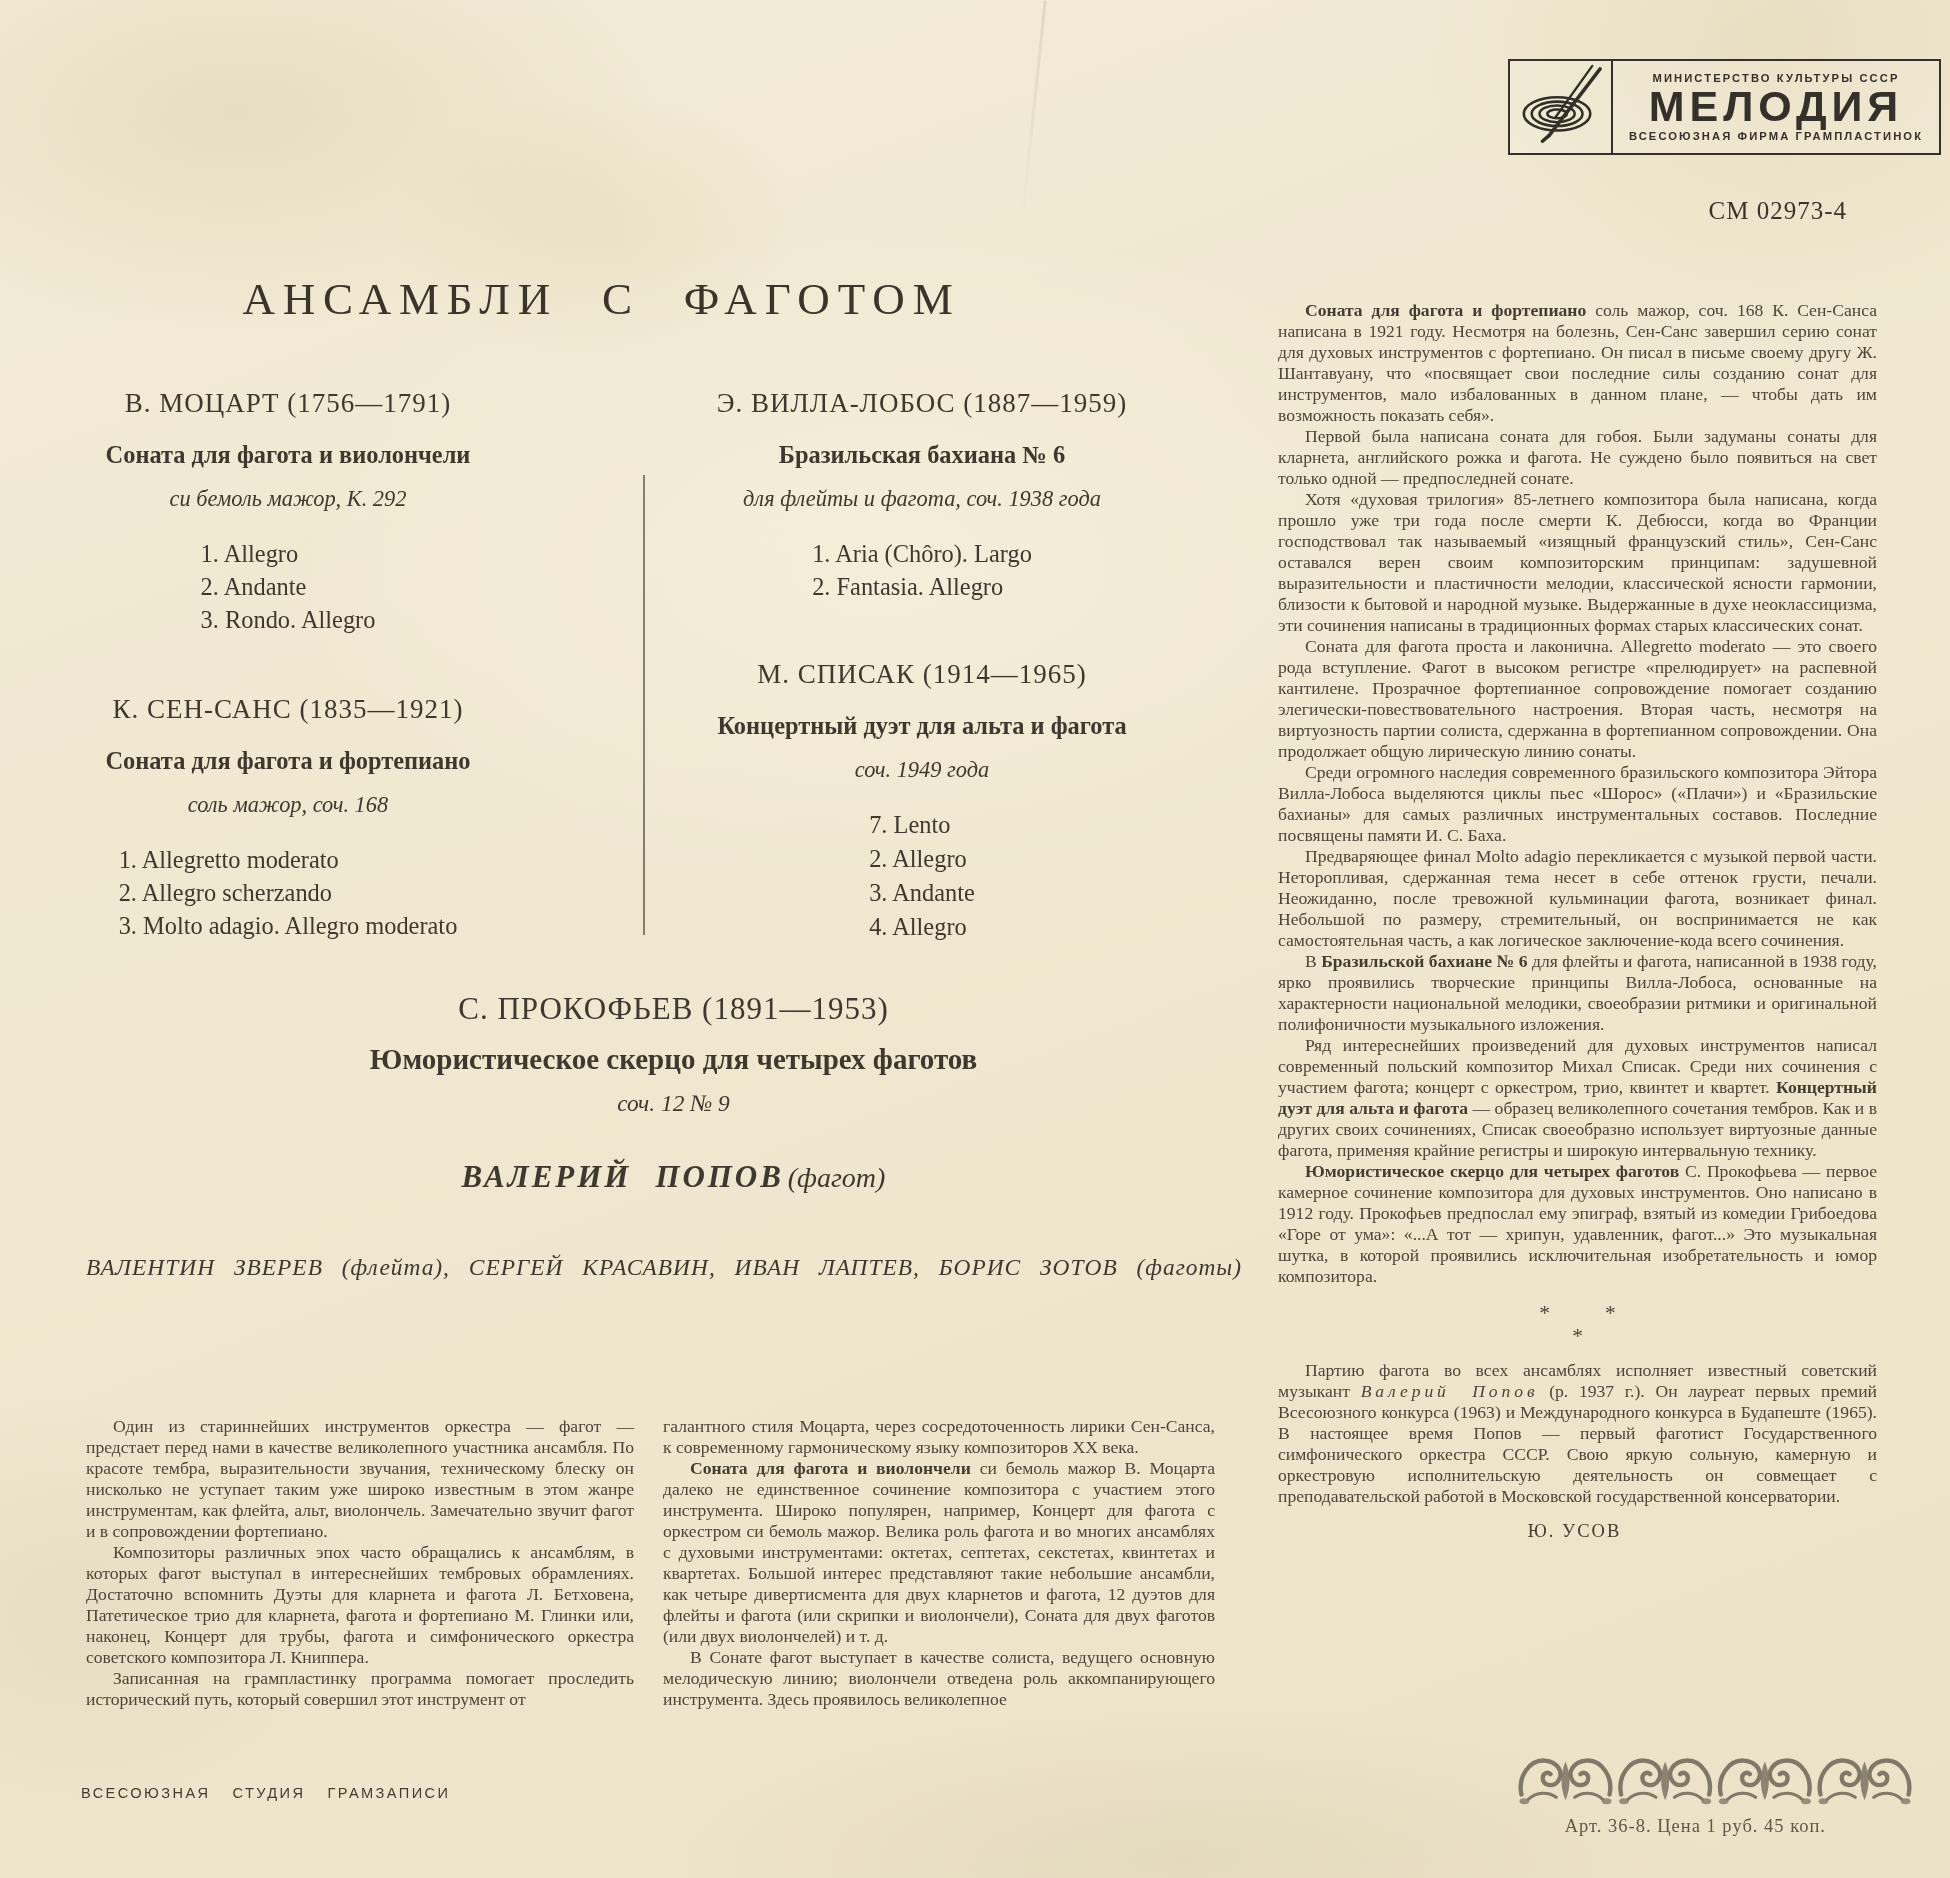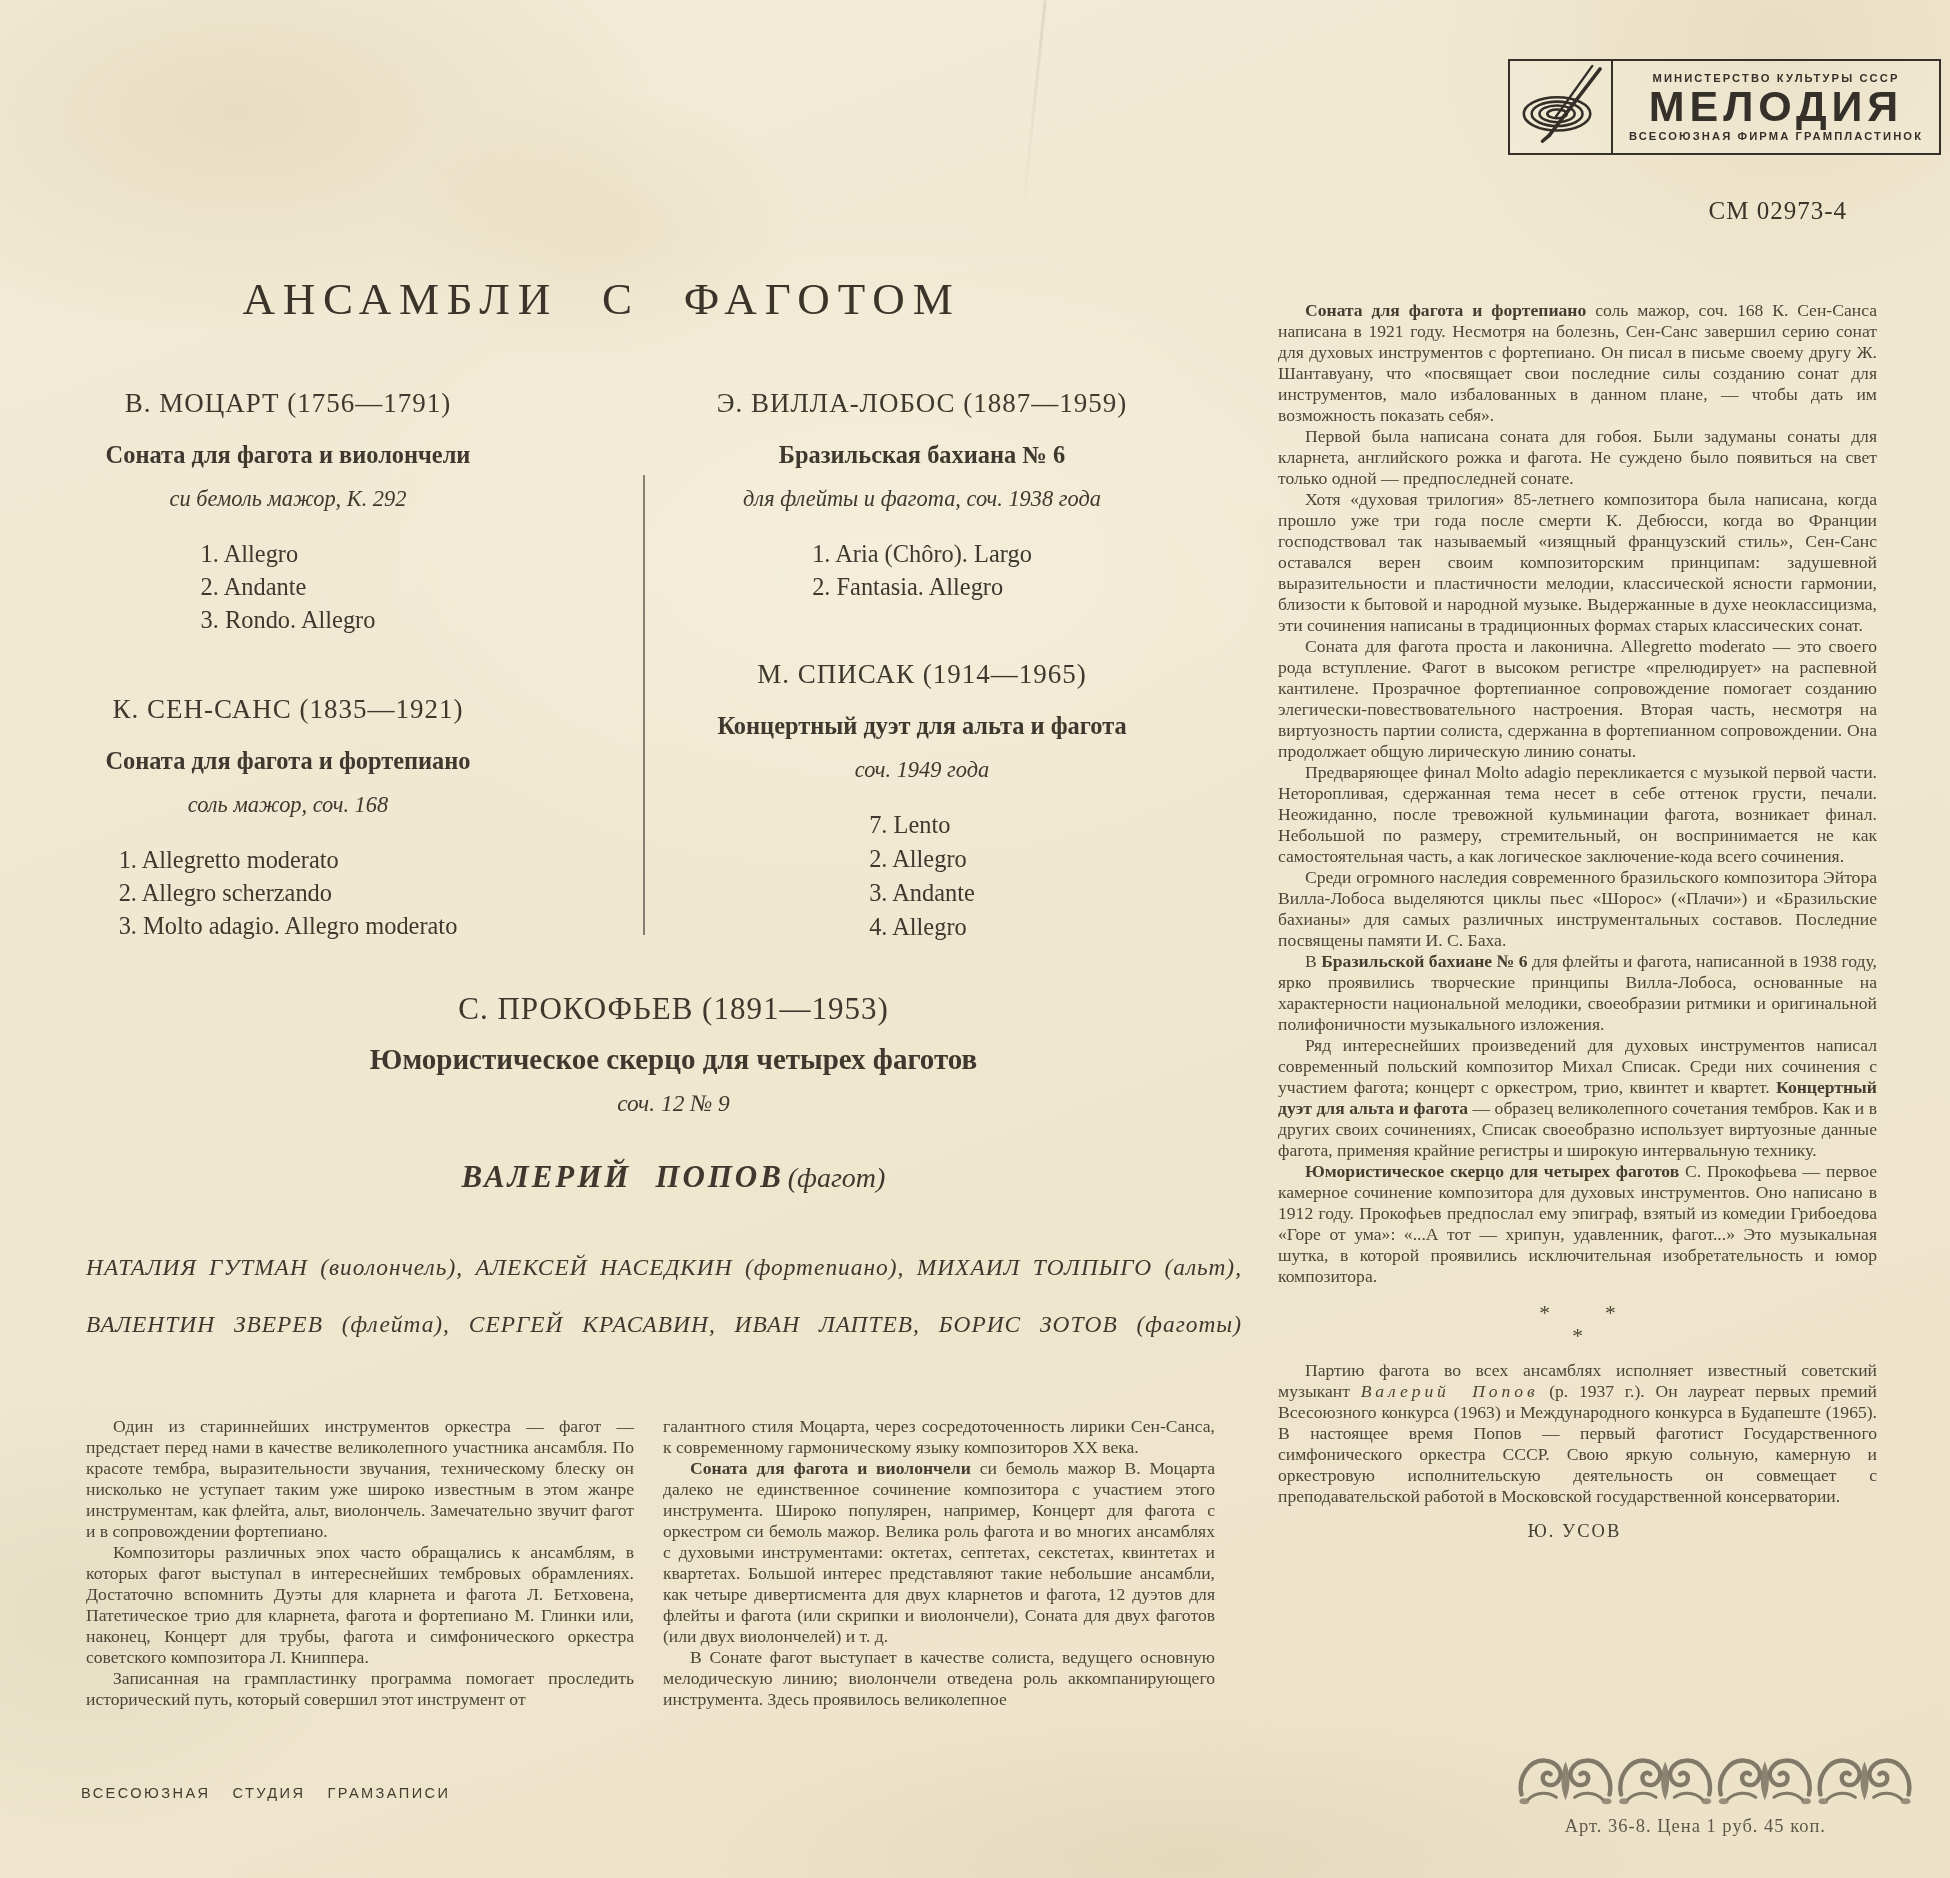--- a/index.html
+++ b/index.html
@@ -170,21 +170,20 @@
     <p class="wtitle">Юмористическое скерцо для четырех фаготов</p>
     <p class="wsub">соч. 12 № 9</p>
   </div>
 
   <div class="soloist">
     <span class="name">ВАЛЕРИЙ ПОПОВ</span>
     <span class="instr">(фагот)</span>
   </div>
 
   <div class="performers">
-    <div class="pline">НАТАЛИЯ ГУТМАН (виолончель), АЛЕКСЕЙ НАСЕДКИН (фортепиано), МИХАИЛ ТОЛПЫГО (альт),</div>
     <div class="pline">ВАЛЕНТИН ЗВЕРЕВ (флейта), СЕРГЕЙ КРАСАВИН, ИВАН ЛАПТЕВ, БОРИС ЗОТОВ (фаготы)</div>
   </div>
 
   <div class="notes-bottom notes">
     <div class="ncol1">
       <p>Один из стариннейших инструментов оркестра — фагот — предстает перед нами в качестве великолепного участника ансамбля. По красоте тембра, выразительности звучания, техническому блеску он нисколько не уступает таким уже широко известным в этом жанре инструментам, как флейта, альт, виолончель. Замечательно звучит фагот и в сопровождении фортепиано.</p>
       <p>Композиторы различных эпох часто обращались к ансамблям, в которых фагот выступал в интереснейших тембровых обрамлениях. Достаточно вспомнить Дуэты для кларнета и фагота Л. Бетховена, Патетическое трио для кларнета, фагота и фортепиано М. Глинки или, наконец, Концерт для трубы, фагота и симфонического оркестра советского композитора Л. Книппера.</p>
       <p>Записанная на грампластинку программа помогает проследить исторический путь, который совершил этот инструмент от</p>
     </div>
     <div class="ncol2">
@@ -192,22 +191,22 @@
       <p><b>Соната для фагота и виолончели</b><span> си бемоль мажор В. Моцарта далеко не единственное сочинение композитора с участием этого инструмента. Широко популярен, например, Концерт для фагота с оркестром си бемоль мажор. Велика роль фагота и во многих ансамблях с духовыми инструментами: октетах, септетах, секстетах, квинтетах и квартетах. Большой интерес представляют такие небольшие ансамбли, как четыре дивертисмента для двух кларнетов и фагота, 12 дуэтов для флейты и фагота (или скрипки и виолончели), Соната для двух фаготов (или двух виолончелей) и т. д.</span></p>
       <p>В Сонате фагот выступает в качестве солиста, ведущего основную мелодическую линию; виолончели отведена роль аккомпанирующего инструмента. Здесь проявилось великолепное</p>
     </div>
   </div>
 
   <div class="notes-right notes">
     <p><b>Соната для фагота и фортепиано</b><span> соль мажор, соч. 168 К. Сен-Санса написана в 1921 году. Несмотря на болезнь, Сен-Санс завершил серию сонат для духовых инструментов с фортепиано. Он писал в письме своему другу Ж. Шантавуану, что «посвящает свои последние силы созданию сонат для инструментов, мало избалованных в данном плане, — чтобы дать им возможность показать себя».</span></p>
     <p>Первой была написана соната для гобоя. Были задуманы сонаты для кларнета, английского рожка и фагота. Не суждено было появиться на свет только одной — предпоследней сонате.</p>
     <p>Хотя «духовая трилогия» 85-летнего композитора была написана, когда прошло уже три года после смерти К. Дебюсси, когда во Франции господствовал так называемый «изящный французский стиль», Сен-Санс оставался верен своим композиторским принципам: задушевной выразительности и пластичности мелодии, классической ясности гармонии, близости к бытовой и народной музыке. Выдержанные в духе неоклассицизма, эти сочинения написаны в традиционных формах старых классических сонат.</p>
     <p>Соната для фагота проста и лаконична. Allegretto moderato — это своего рода вступление. Фагот в высоком регистре «прелюдирует» на распевной кантилене. Прозрачное фортепианное сопровождение помогает созданию элегически-повествовательного настроения. Вторая часть, несмотря на виртуозность партии солиста, сдержанна в фортепианном сопровождении. Она продолжает общую лирическую линию сонаты.</p>
+    <p>Среди огромного наследия современного бразильского композитора Эйтора Вилла-Лобоса выделяются циклы пьес «Шорос» («Плачи») и «Бразильские бахианы» для самых различных инструментальных составов. Последние посвящены памяти И. С. Баха.</p>
     <p>Предваряющее финал Molto adagio перекликается с музыкой первой части. Неторопливая, сдержанная тема несет в себе оттенок грусти, печали. Неожиданно, после тревожной кульминации фагота, возникает финал. Небольшой по размеру, стремительный, он воспринимается не как самостоятельная часть, а как логическое заключение-кода всего сочинения.</p>
-    <p>Среди огромного наследия современного бразильского композитора Эйтора Вилла-Лобоса выделяются циклы пьес «Шорос» («Плачи») и «Бразильские бахианы» для самых различных инструментальных составов. Последние посвящены памяти И. С. Баха.</p>
     <p><span>В </span><b>Бразильской бахиане № 6</b><span> для флейты и фагота, написанной в 1938 году, ярко проявились творческие принципы Вилла-Лобоса, основанные на характерности национальной мелодики, своеобразии ритмики и оригинальной полифоничности музыкального изложения.</span></p>
     <p><span>Ряд интереснейших произведений для духовых инструментов написал современный польский композитор Михал Списак. Среди них сочинения с участием фагота; концерт с оркестром, трио, квинтет и квартет. </span><b>Концертный дуэт для альта и фагота</b><span> — образец великолепного сочетания тембров. Как и в других своих сочинениях, Списак своеобразно использует виртуозные данные фагота, применяя крайние регистры и широкую интервальную технику.</span></p>
     <p><b>Юмористическое скерцо для четырех фаготов</b><span> С. Прокофьева — первое камерное сочинение композитора для духовых инструментов. Оно написано в 1912 году. Прокофьев предпослал ему эпиграф, взятый из комедии Грибоедова «Горе от ума»: «...А тот — хрипун, удавленник, фагот...» Это музыкальная шутка, в которой проявились исключительная изобретательность и юмор композитора.</span></p>
 
     <div class="asterisks"><span class="a1">*</span><span>*</span></div>
     <div class="asterisks-below">*</div>
 
     <p><span>Партию фагота во всех ансамблях исполняет известный советский музыкант </span><span class="spaced-italic">Валерий Попов</span><span> (р. 1937 г.). Он лауреат первых премий Всесоюзного конкурса (1963) и Международного конкурса в Будапеште (1965). В настоящее время Попов — первый фаготист Государственного симфонического оркестра СССР. Свою яркую сольную, камерную и оркестровую исполнительскую деятельность он совмещает с преподавательской работой в Московской государственной консерватории.</span></p>
     <div class="signature">Ю. УСОВ</div>
   </div>

